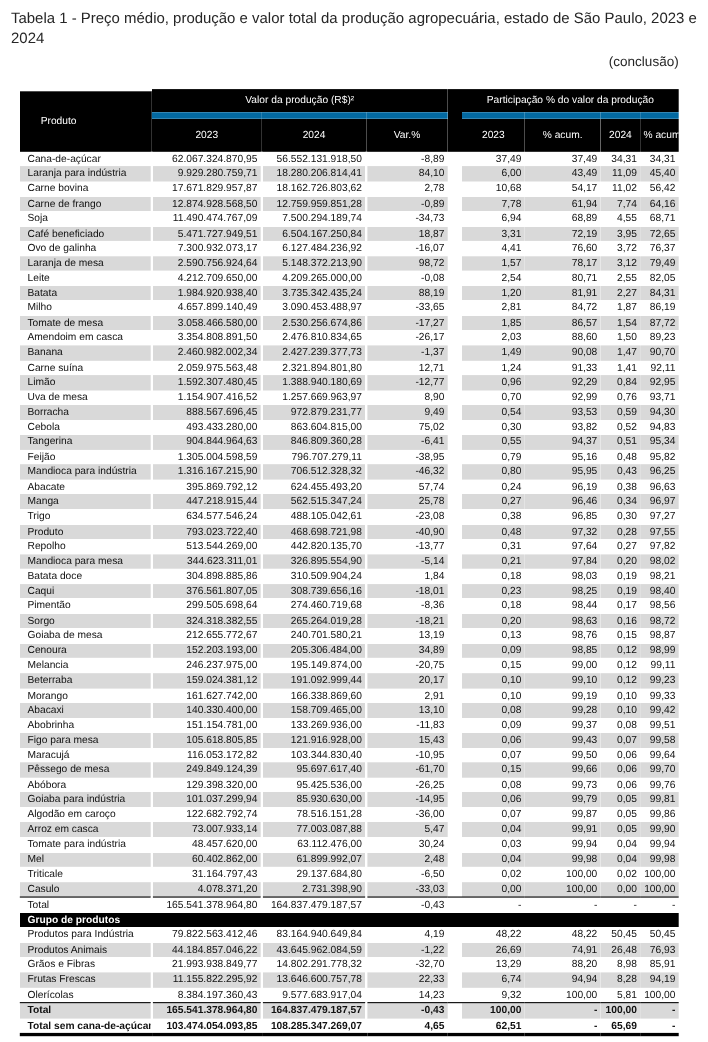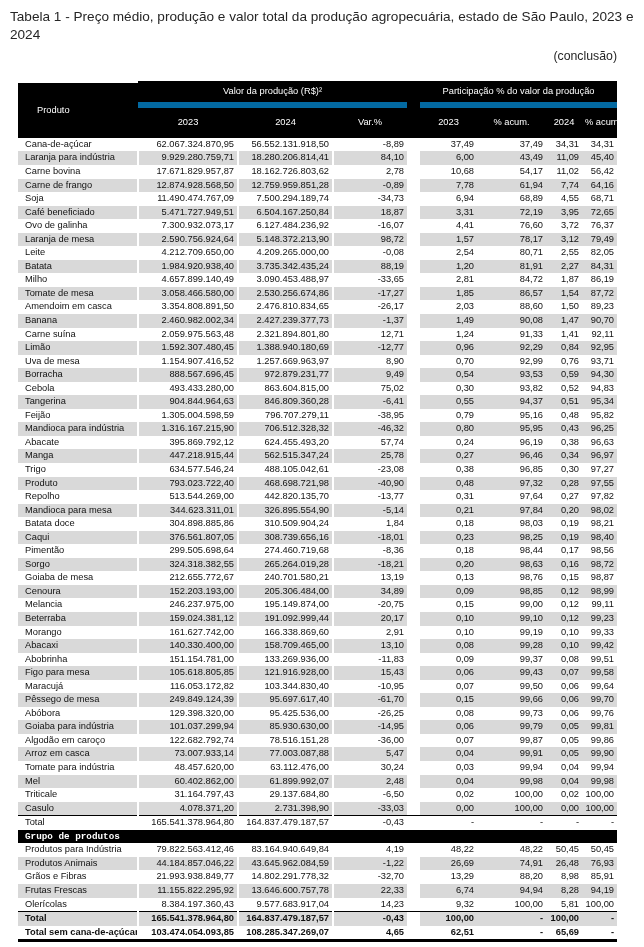--- a/index.html
+++ b/index.html
@@ -86,21 +86,20 @@
   tr.row-even td { background: var(--row-alt); }
   tr.row-even td.c-gap { background: #ffffff; }
 
   tr.row-total1 td { border-top: 1px solid #000000; }
   tr.row-band td {
     background: var(--header-bg);
     color: #ffffff;
     font-weight: bold;
     text-align: left;
     padding-left: 7px;
-    font-family: Liberation Mono, monospace;
   }
   tr.row-grand td { border-top: 1px solid #000000; font-weight: bold; }
   tr.row-grand2 td { font-weight: bold; border-bottom: 3px solid #000000; }
 
   .footnotes { margin: 7px 0 0 9px; font-size: 11.3px; color: #262626; }
   .footnotes .fn { line-height: 1.55; }
 </style>
 </head>
 <body>
 

